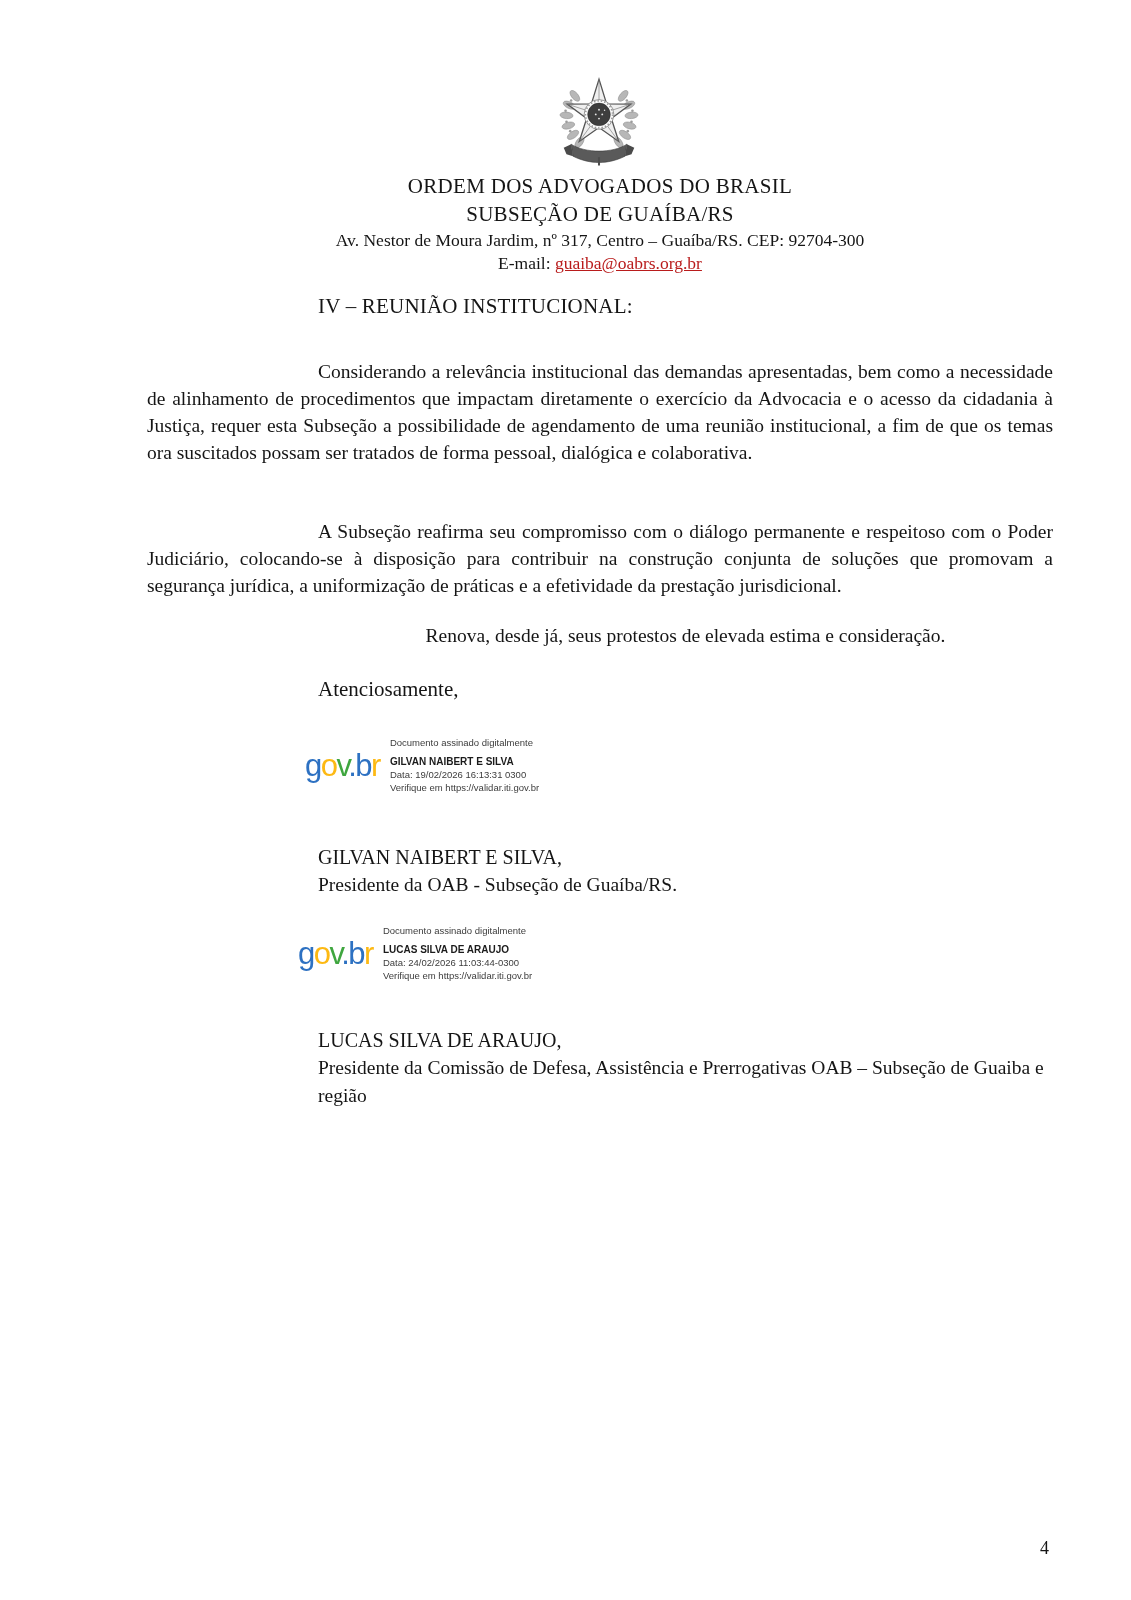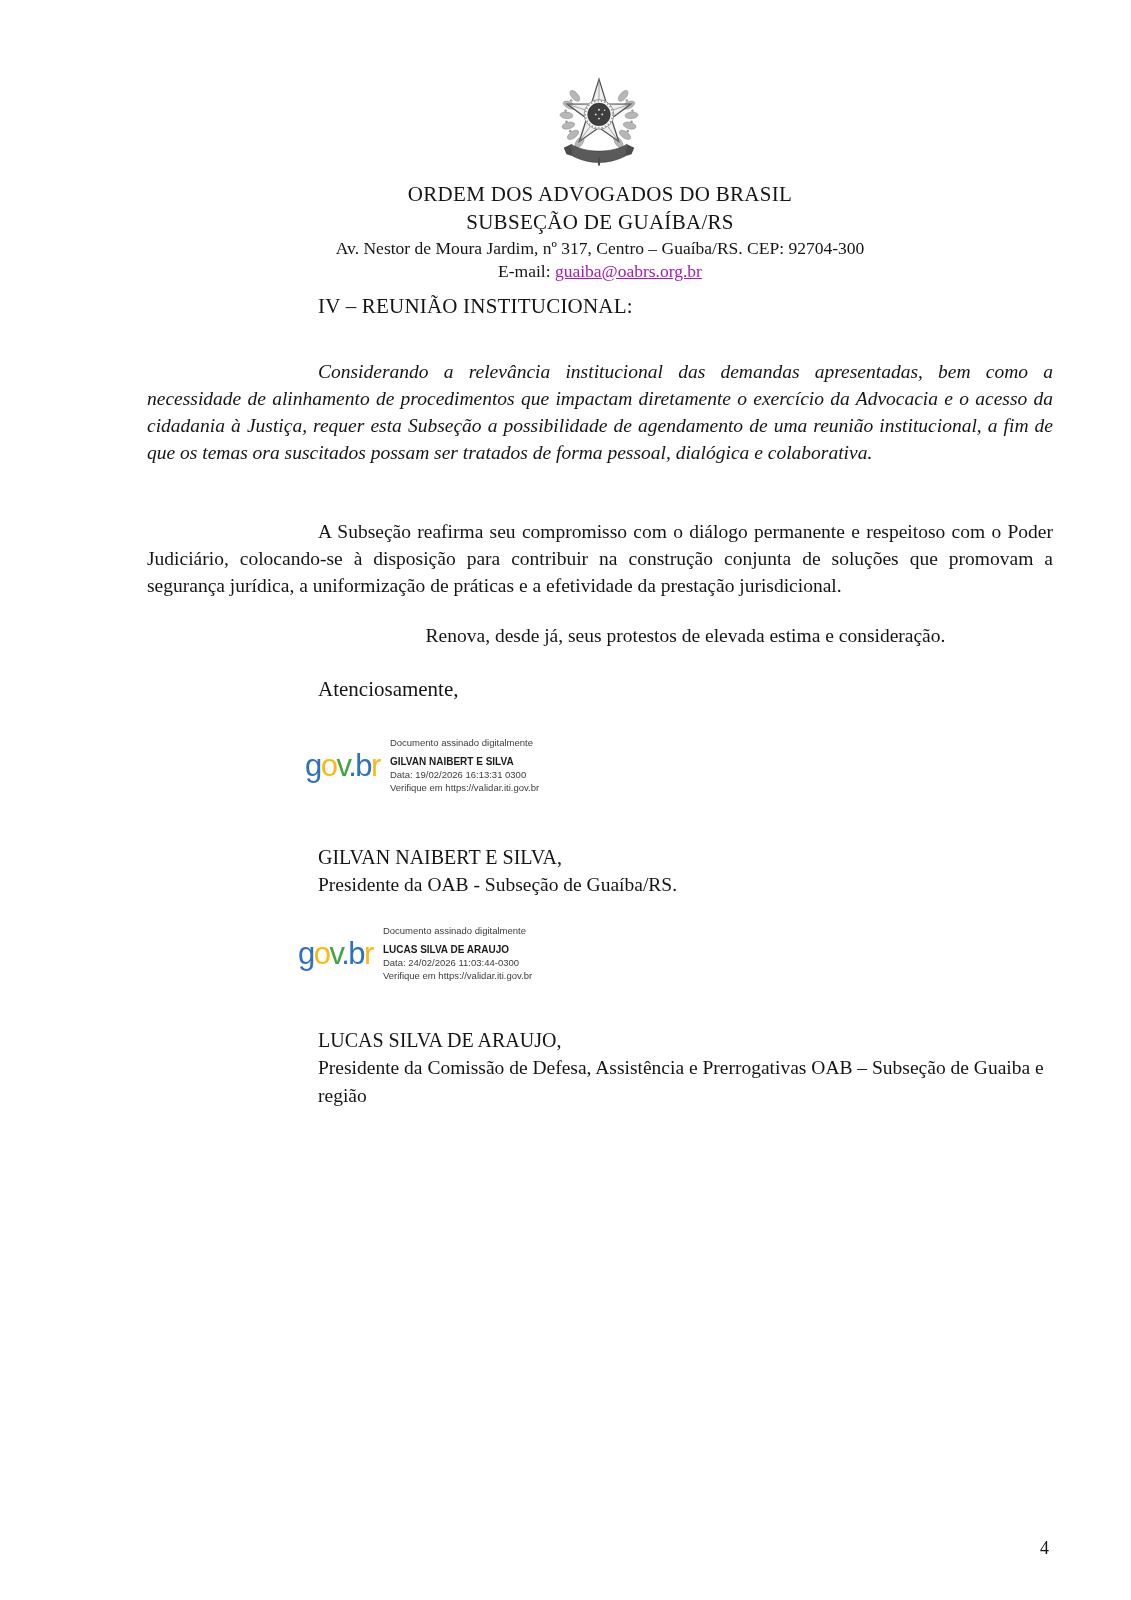--- a/index.html
+++ b/index.html
@@ -11,42 +11,42 @@
     margin: 0 auto;
     overflow: hidden;
     font-family: "Liberation Serif", serif;
     color: #151515;
   }
 
   
   .emblem { position: absolute; left: 543px; top: 68px; }
   .header {
     position: absolute;
-    left: 147px; top: 180px; width: 906px;
+    left: 147px; top: 172px; width: 906px;
     text-align: center;
   }
   .header .org        { font-size: 21px; line-height: 28px; letter-spacing: .3px; }
   .header .subsection { font-size: 21px; line-height: 29px; letter-spacing: .3px; }
   .header .address    { font-size: 17.5px; line-height: 23px; }
   .header .phone      { font-size: 17.5px; line-height: 22px; }
   .header .email-line { font-size: 17.5px; line-height: 22px; }
-  .email-link { color: #a21caf; text-decoration: underline; cursor: pointer; }
+  .email-link { color: #b91c1c; text-decoration: underline; cursor: pointer; }
 
   .section-heading {
     position: absolute; left: 318px; top: 294px;
     font-size: 21px; font-weight: normal; letter-spacing: .2px;
   }
 
   
   .para {
     position: absolute; left: 147px; width: 906px;
     font-size: 19.5px; line-height: 27px;
     text-align: justify; text-indent: 171px;
   }
-  .para.p1 { top: 338px; font-style: italic; }
+  .para.p1 { top: 338px; }
   .para.p2 { top: 498px; }
   .para.p3 { top: 602px; text-align: center; }
 
   .closing { position: absolute; left: 318px; top: 677px; font-size: 21px; }
 
   
   .stamp {
     position: absolute;
     display: flex; align-items: flex-start; gap: 10px;
     font-family: "Liberation Sans", sans-serif;

